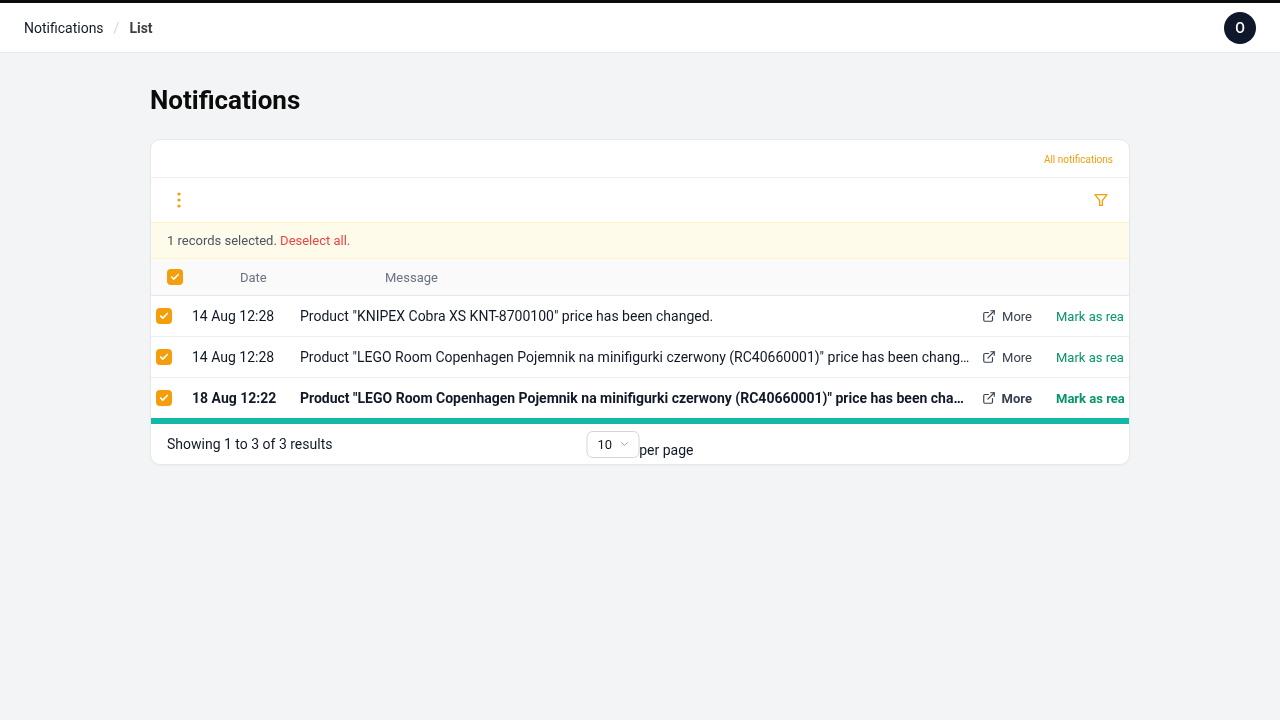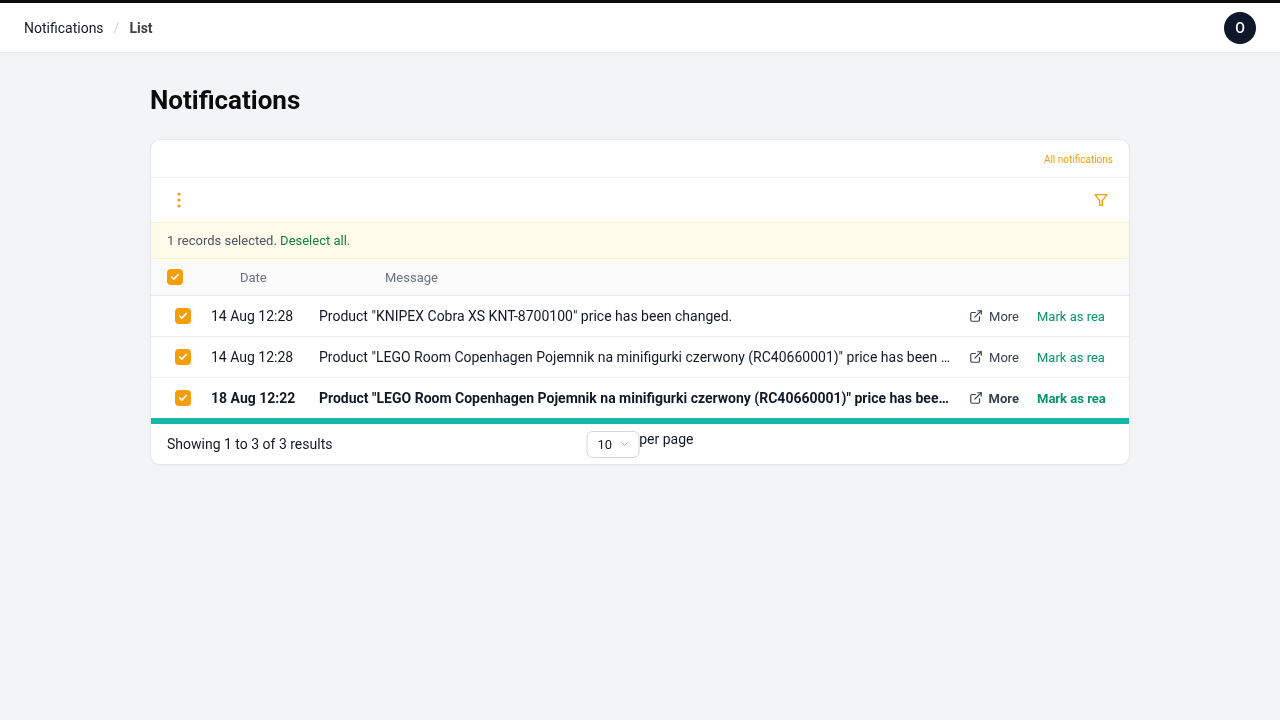--- a/index.html
+++ b/index.html
@@ -84,21 +84,21 @@
   }
   .selection-bar {
     background: #fffbeb;
     padding: 10px 16px;
     font-size: 13px;
     color: #4b5563;
     border-top: 1px solid #fef3c7;
     border-bottom: 1px solid #fef3c7;
   }
   .selection-bar .deselect {
-    color: #15803d;
+    color: #ef4444;
     cursor: pointer;
   }
   .table-head {
     display: flex;
     align-items: center;
     padding: 10px 16px;
     font-size: 13px;
     color: #6b7280;
     background: #fafafa;
     border-bottom: 1px solid #e5e7eb;
@@ -111,45 +111,45 @@
     width: 16px; height: 16px;
     border-radius: 4px;
     background: #f59e0b;
     display: flex; align-items: center; justify-content: center;
     cursor: pointer;
     color: #fff;
   }
   .row {
     display: flex;
     align-items: center;
-    padding: 12px 24px;
+    padding: 12px 5px;
     border-bottom: 1px solid #eceef0;
     font-size: 14px;
     color: #111827;
     white-space: nowrap;
   }
   .row .date { width: 108px; color: #111827; }
   .row .msg { flex: 1; overflow: hidden; text-overflow: ellipsis; padding-right: 12px; }
-  .row .actions { display: flex; align-items: flex-end; gap: 18px; }
+  .row .actions { display: flex; align-items: flex-end; gap: 24px; }
   .more-link { color: #374151; display:flex; align-items:center; gap:6px; cursor:pointer; font-size:13px; }
   .ext-icon { width:14px; height:14px; display:inline-flex; }
   .mark-link { color: #059669; cursor:pointer; font-size:13px; width: 68px; overflow:hidden; white-space:nowrap; }
   .select {
     border: 1px solid #d1d5db;
     border-radius: 6px;
     padding: 5px 26px 5px 10px;
     font-size: 13px;
     background: #fff;
     cursor: pointer;
     position: relative;
     display: inline-flex;
     align-items: center;
   }
   .select .chev { position:absolute; right:8px; color:#9ca3af; pointer-events:none; }
-  .footer-center { display:flex; align-items:flex-start; position:absolute; left:50%; transform:translateX(-50%);}
+  .footer-center { display:flex; align-items:flex-end; position:absolute; left:50%; transform:translateX(-50%);}
   .footer-wrap { position: relative; display:flex; align-items:center; padding: 12px 16px;}
   svg { display:block; }
 </style>
 </head>
 <body>
 
 <div class="topbar-dark"></div>
 
 <div class="header">
   <div class="breadcrumb">

